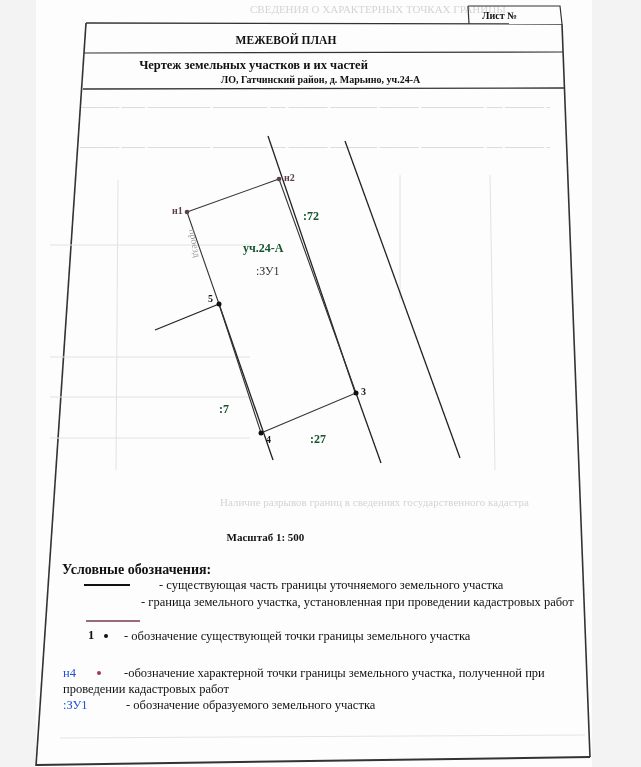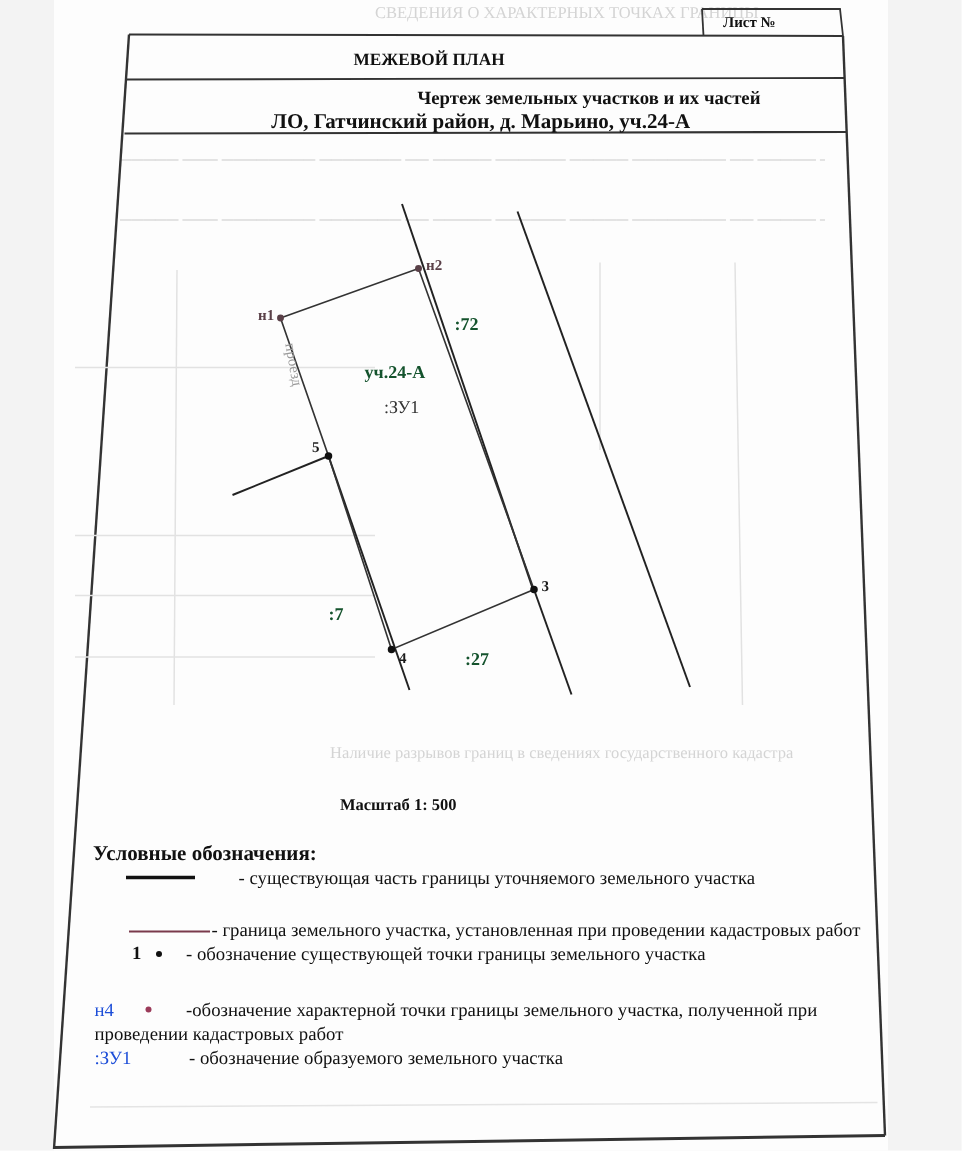--- a/index.html
+++ b/index.html
@@ -15,22 +15,22 @@
     }
     .ghost {
       position:absolute; color:#d4d4d4; font-size:11px; line-height:14px;
       white-space:nowrap; overflow:hidden;
     }
     svg.frame { position:absolute; left:0; top:0; }
     .t { position:absolute; white-space:nowrap; }
     .bold { font-weight:bold; }
     .sheet-label { left:482px; top:10px; font-size:10px; font-weight:bold; }
     .doc-title { left:0; width:572px; text-align:center; top:34px; font-size:11.5px; font-weight:bold; }
-    .doc-subtitle1 { left:0; width:507px; text-align:right; top:58px; font-size:12.5px; font-weight:bold; }
-    .doc-subtitle2 { left:0; width:641px; text-align:center; top:74px; font-size:14px; font-weight:bold; }
+    .doc-subtitle1 { left:0; width:507px; text-align:center; top:58px; font-size:12.5px; font-weight:bold; }
+    .doc-subtitle2 { left:0; width:641px; text-align:center; top:74px; font-size:10px; font-weight:bold; }
     .map-label { position:absolute; font-size:12px; font-weight:bold; color:#14532d; }
     .pt-label { position:absolute; font-size:10px; font-weight:bold; color:#1a1a1a; }
     .road-label { position:absolute; font-size:10px; color:#9a9a9a; transform:rotate(80deg); transform-origin:left top; }
     .scale { left:0; width:531px; text-align:center; top:531px; font-size:11px; font-weight:bold; }
     .legend-title { left:62px; top:562px; font-size:14px; font-weight:bold; }
     .legend-text { font-size:12.5px; }
     .pink { color:#1d4ed8; }
   </style>
 </head>
 <body>
@@ -102,20 +102,20 @@
 <div class="map-label pink" style="left:256px;top:264px;font-weight:normal;color:#333;">:ЗУ1</div>
 <div class="map-label" style="left:303px;top:209px;">:72</div>
 <div class="map-label" style="left:219px;top:402px;">:7</div>
 <div class="map-label" style="left:310px;top:432px;">:27</div>
 <div class="road-label" style="left:198px;top:228px;">проезд</div>
 
 <div class="t scale">Масштаб 1: 500</div>
 
 <div class="t legend-title">Условные обозначения:</div>
 <div class="t legend-text" style="left:159px;top:578px;">- существующая  часть  границы  уточняемого земельного участка</div>
-<div class="t legend-text" style="left:141px;top:613px;">- граница земельного участка, установленная при проведении кадастровых работ</div>
+<div class="t legend-text" style="left:141px;top:595px;">- граница земельного участка, установленная при проведении кадастровых работ</div>
 <div class="t legend-text bold" style="left:88px;top:628px;">1</div>
 <div class="t legend-text" style="left:124px;top:629px;">- обозначение существующей  точки  границы  земельного  участка</div>
 <div class="t legend-text pink" style="left:63px;top:666px;">н4</div>
 <div class="t legend-text" style="left:124px;top:666px;">-обозначение характерной точки границы земельного участка, полученной при</div>
 <div class="t legend-text" style="left:63px;top:682px;">проведении кадастровых работ</div>
 <div class="t legend-text pink" style="left:63px;top:698px;">:ЗУ1</div>
 <div class="t legend-text" style="left:126px;top:698px;">- обозначение образуемого земельного участка</div>
 
 </body></html>

